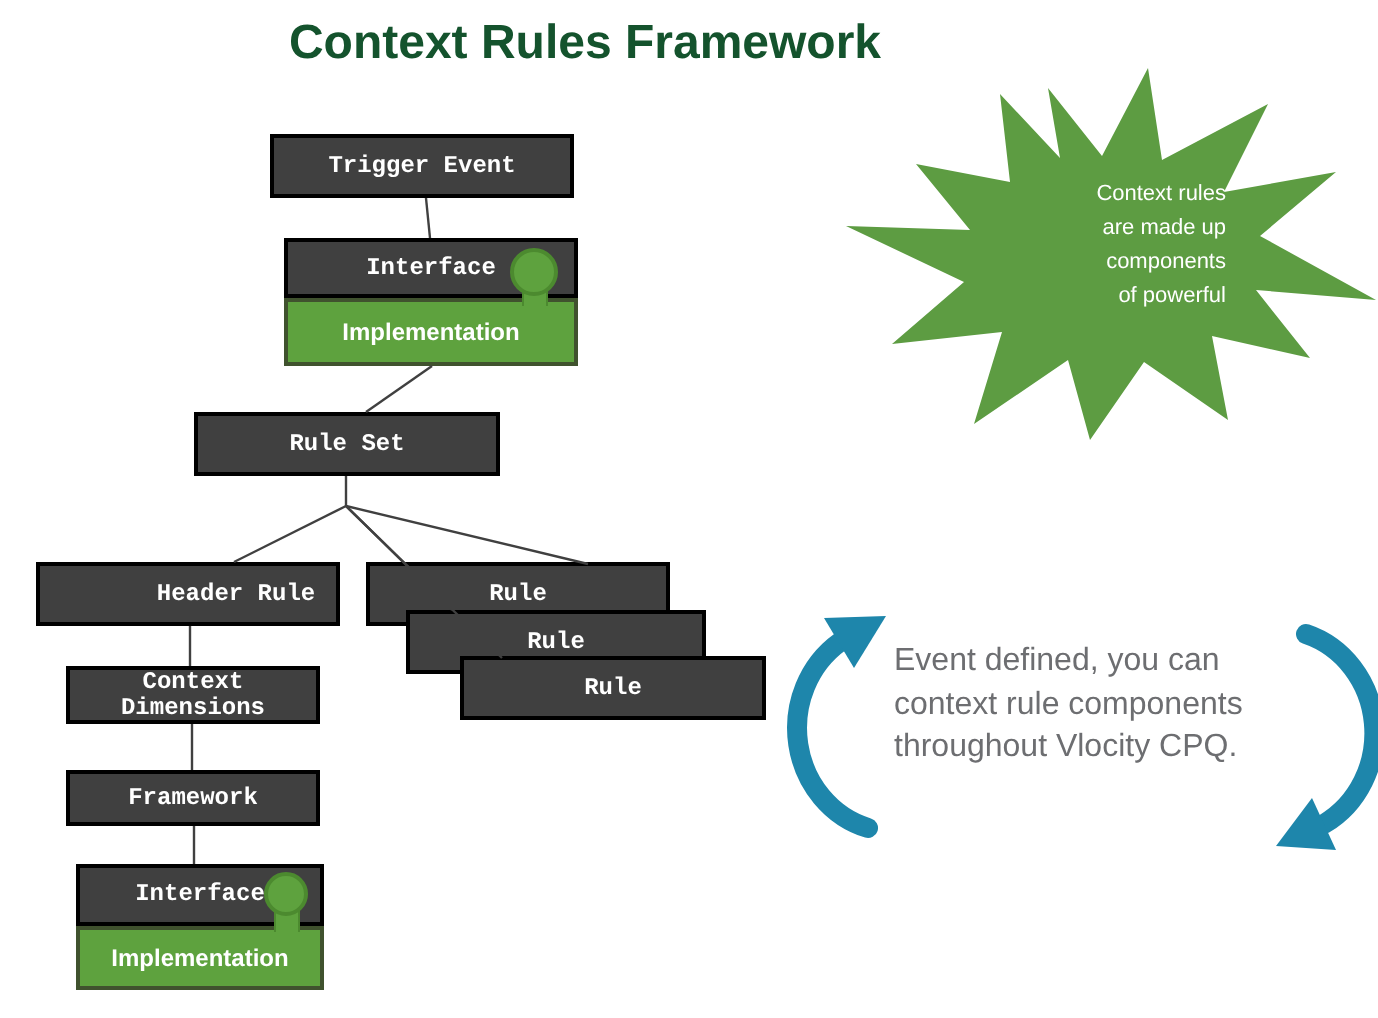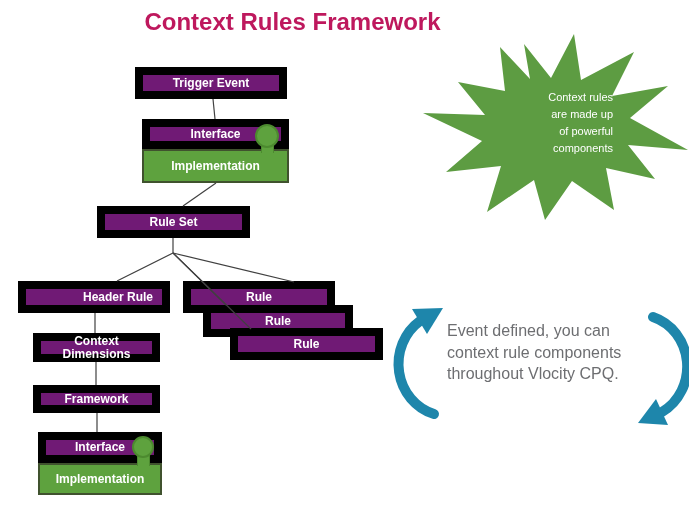--- a/index.html
+++ b/index.html
@@ -2,27 +2,27 @@
 <html><head>
 <meta charset="utf-8">
 <style>
   html,body{margin:0;padding:0;background:#ffffff;}
   #canvas{
     position:relative;width:689px;height:509px;background:#ffffff;overflow:hidden;
     font-family:"Liberation Sans",sans-serif;
   }
   #page-title{
     position:absolute;top:8px;left:0;width:585px;text-align:center;
-    font-size:24px;font-weight:bold;color:#be185d;
+    font-size:24px;font-weight:bold;color:#14532d;
   }
   .box{
     position:absolute;box-sizing:border-box;display:flex;align-items:center;justify-content:center;
     color:#ffffff;font-weight:bold;font-size:12px;text-align:center;line-height:13px;z-index:2;
   }
-  .teal{background:#701a75;border:8px solid #000000;}
+  .teal{background:#404040;border:2px solid #000000;font-family:Liberation Mono, monospace;}
   .green{background:#5ea23e;border:2px solid #40522e;}
   #svg-bg{position:absolute;left:0;top:0;z-index:0;}
   #svg-lines{position:absolute;left:0;top:0;z-index:6;pointer-events:none;}
   #svg-lines line{stroke:#404040;stroke-width:1.2;}
   .knob{
     position:absolute;z-index:5;background:#5ea23e;border:2px solid #4c8a2f;border-radius:50%;box-sizing:border-box;
   }
   .stem{
     position:absolute;z-index:5;background:#5ea23e;box-sizing:border-box;
     border-left:1.5px solid #4c8a2f;border-right:1.5px solid #4c8a2f;
@@ -114,22 +114,22 @@
     <line x1="173" y1="253" x2="226" y2="305"></line>
     <line x1="173" y1="253" x2="251" y2="329"></line>
     <line x1="95" y1="313" x2="95" y2="333"></line>
     <line x1="96" y1="362" x2="96" y2="385"></line>
     <line x1="97" y1="413" x2="97" y2="432"></line>
   </svg>
 
   <div id="star-text">
     <div>Context rules</div>
     <div>are made up</div>
+    <div>components</div>
     <div>of powerful</div>
-    <div>components</div>
   </div>
 
   <div id="cycle-text">
     <div>Event defined, you can</div>
     <div>context rule components</div>
     <div>throughout Vlocity CPQ.</div>
   </div>
 
 </div>
 

